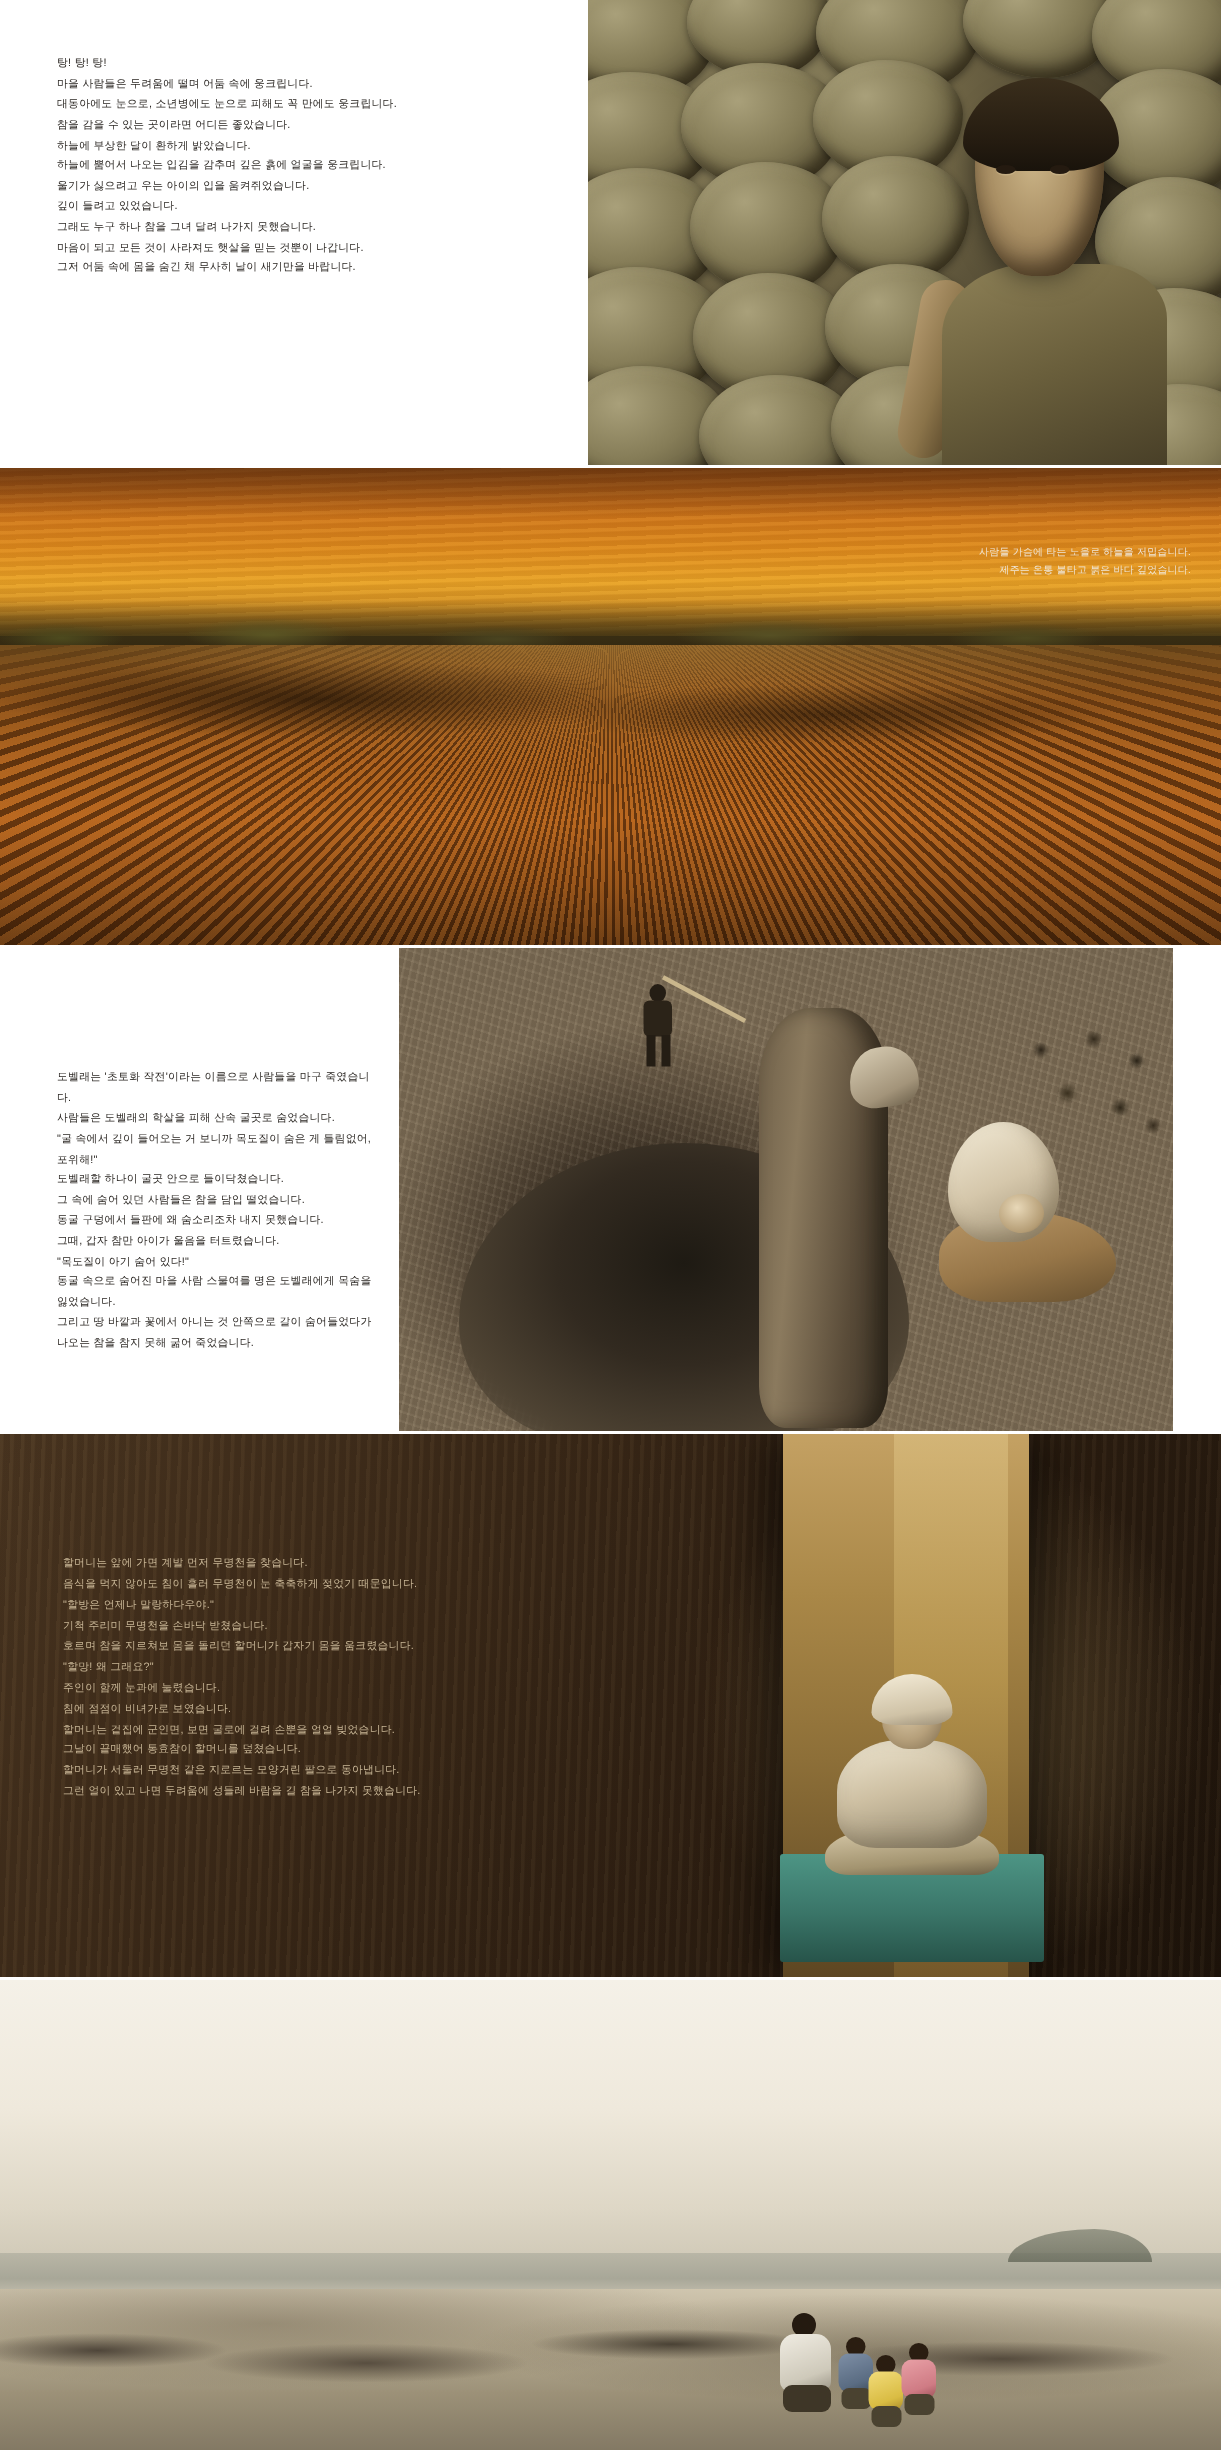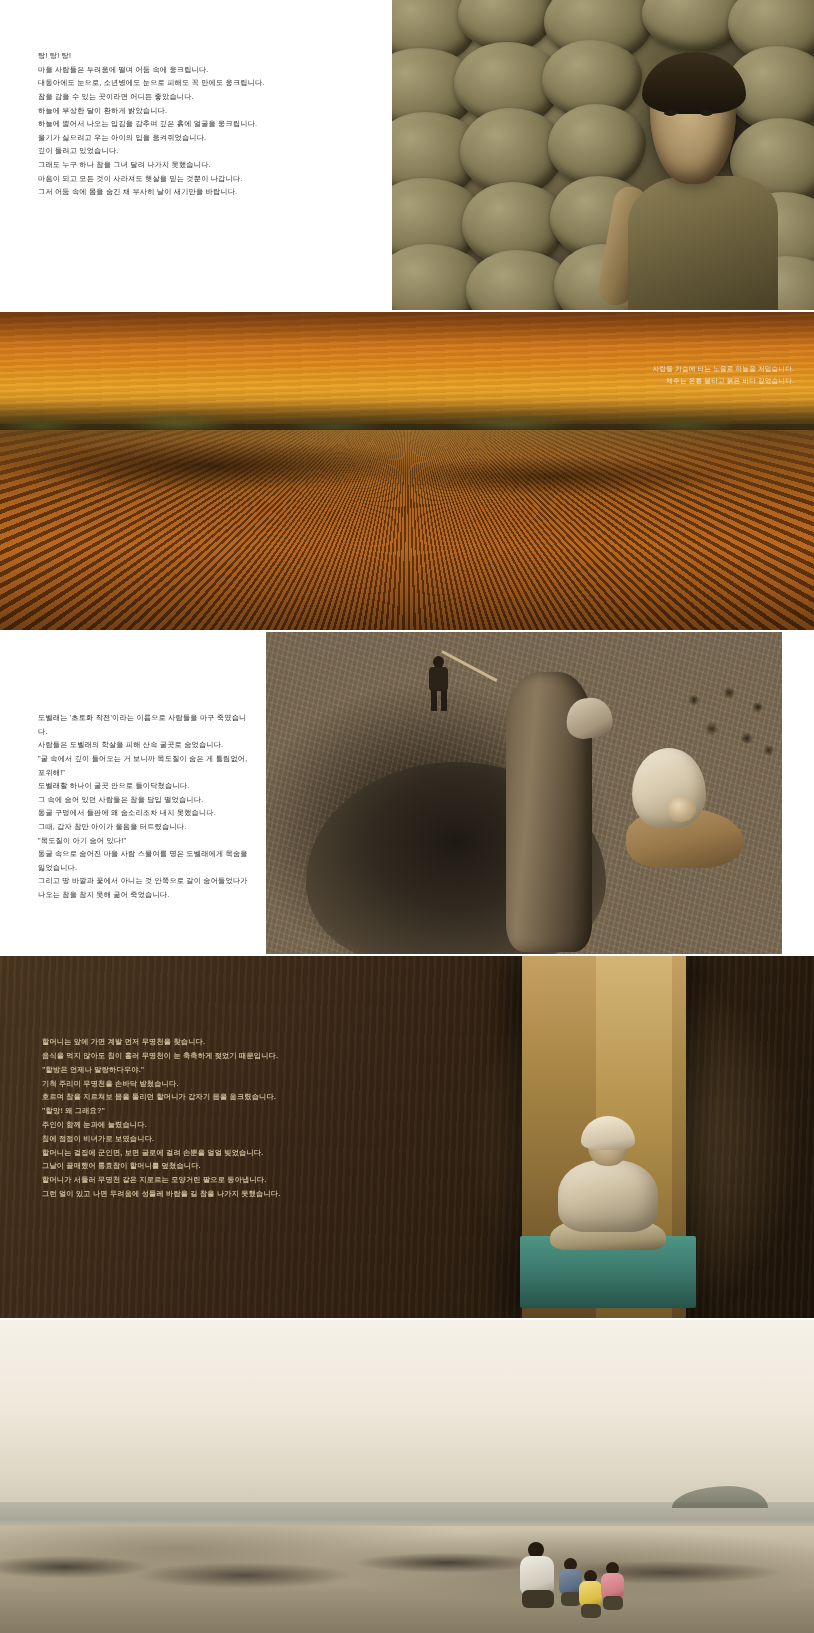--- a/index.html
+++ b/index.html
@@ -18,21 +18,21 @@
   }
 
   
   #spread1 {
     height: 310px;
     background: #ffffff;
     display: flex;
   }
   #spread1 .textcol {
     width: 392px;
-    padding: 42px 18px 0 38px;
+    padding: 28px 18px 0 38px;
     box-sizing: border-box;
   }
   #spread1 .artcol {
     width: 422px;
     height: 310px;
     position: relative;
     overflow: hidden;
     background: #7b7254;
   }
   .ko-text {
@@ -265,21 +265,20 @@
       radial-gradient(circle 9px at 68% 52%, #2f2719 0%, rgba(47,39,25,0) 70%),
       radial-gradient(circle 8px at 88% 62%, #352b1d 0%, rgba(53,43,29,0) 70%);
   }
 
   
   #spread4 {
     height: 362px;
     position: relative;
     background:
       linear-gradient(125deg, #4a3520 0%, #3a2817 35%, #2a1c10 70%, #1d130a 100%);
-    font-weight: bold;
   }
   .room-wash {
     position: absolute; inset: 0;
     background:
       radial-gradient(ellipse 240px 260px at 78% 52%, rgba(214,182,116,0.30) 0%, rgba(214,182,116,0) 70%),
       repeating-linear-gradient(92deg, rgba(255,230,170,0.035) 0px, rgba(255,230,170,0.035) 2px, rgba(0,0,0,0.05) 3px, rgba(0,0,0,0.05) 7px);
   }
   .door-panel {
     position: absolute;
     left: 522px; top: 0; width: 164px; height: 362px;

